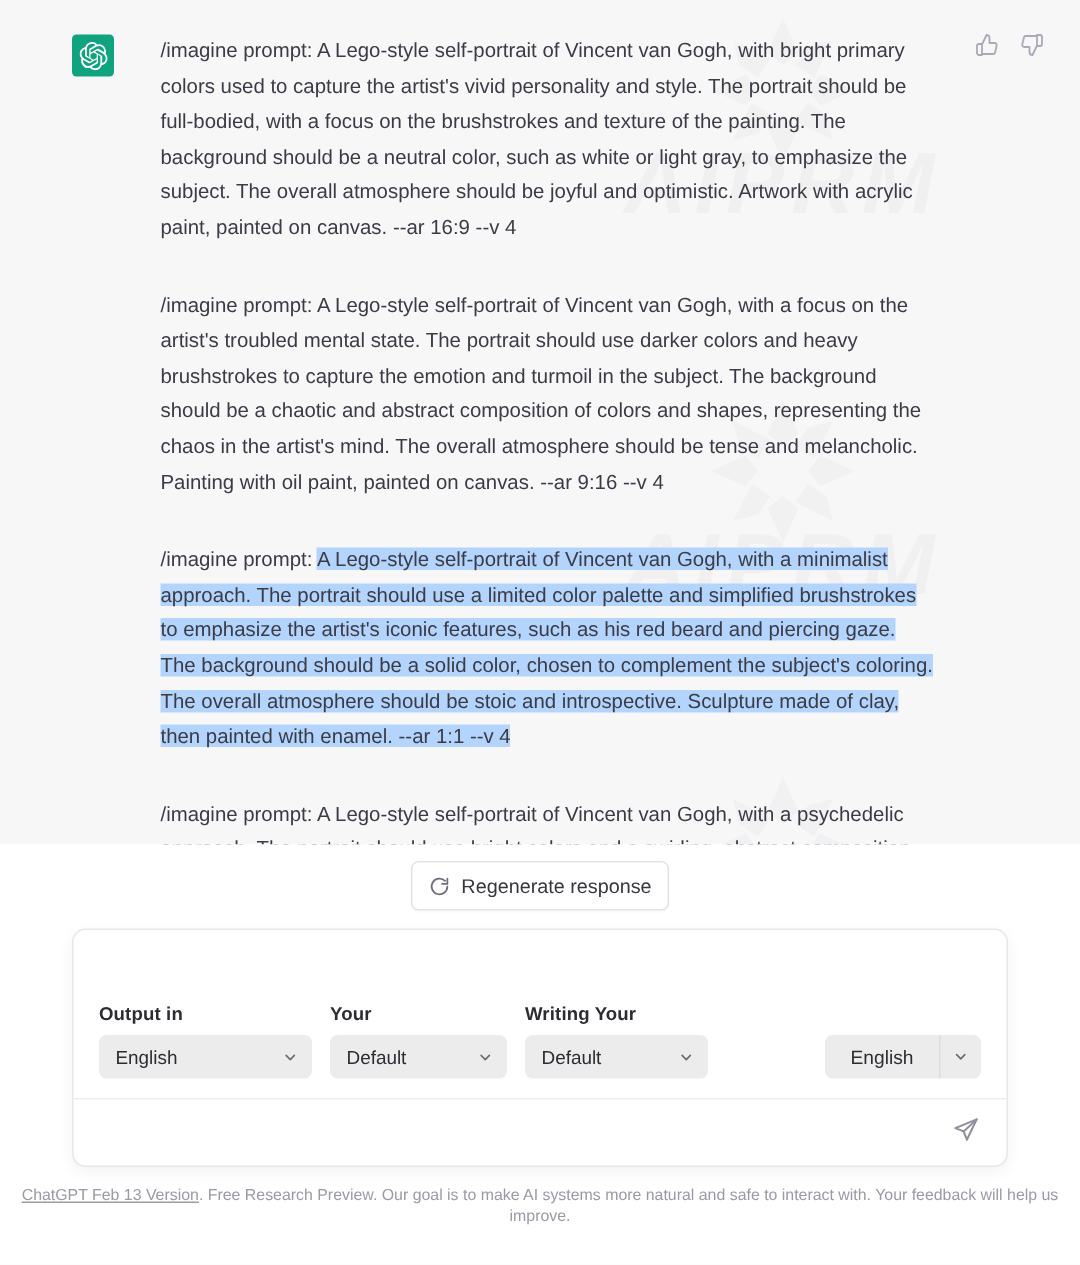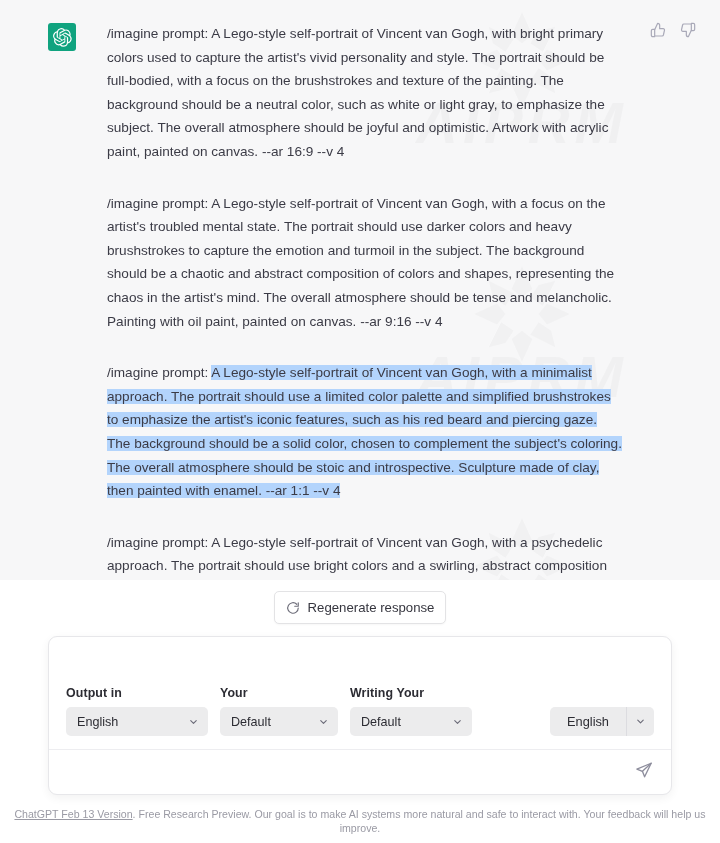--- a/index.html
+++ b/index.html
@@ -304,21 +304,21 @@
     cursor: pointer;
     display: block;
     flex: 0 0 22px;
   }
   .send-btn svg { width: 18px; height: 18px; display: block; }
 
   .footer {
     text-align: center;
     font-size: 10.6px;
     color: #9a9aa4;
-    padding: 4px 0 8px 0;
+    padding: 4px 0 25px 0;
     line-height: 14px;
   }
   .footer a {
     color: #9a9aa4;
     text-decoration: underline;
   }
 </style>
 </head>
 <body>
 

